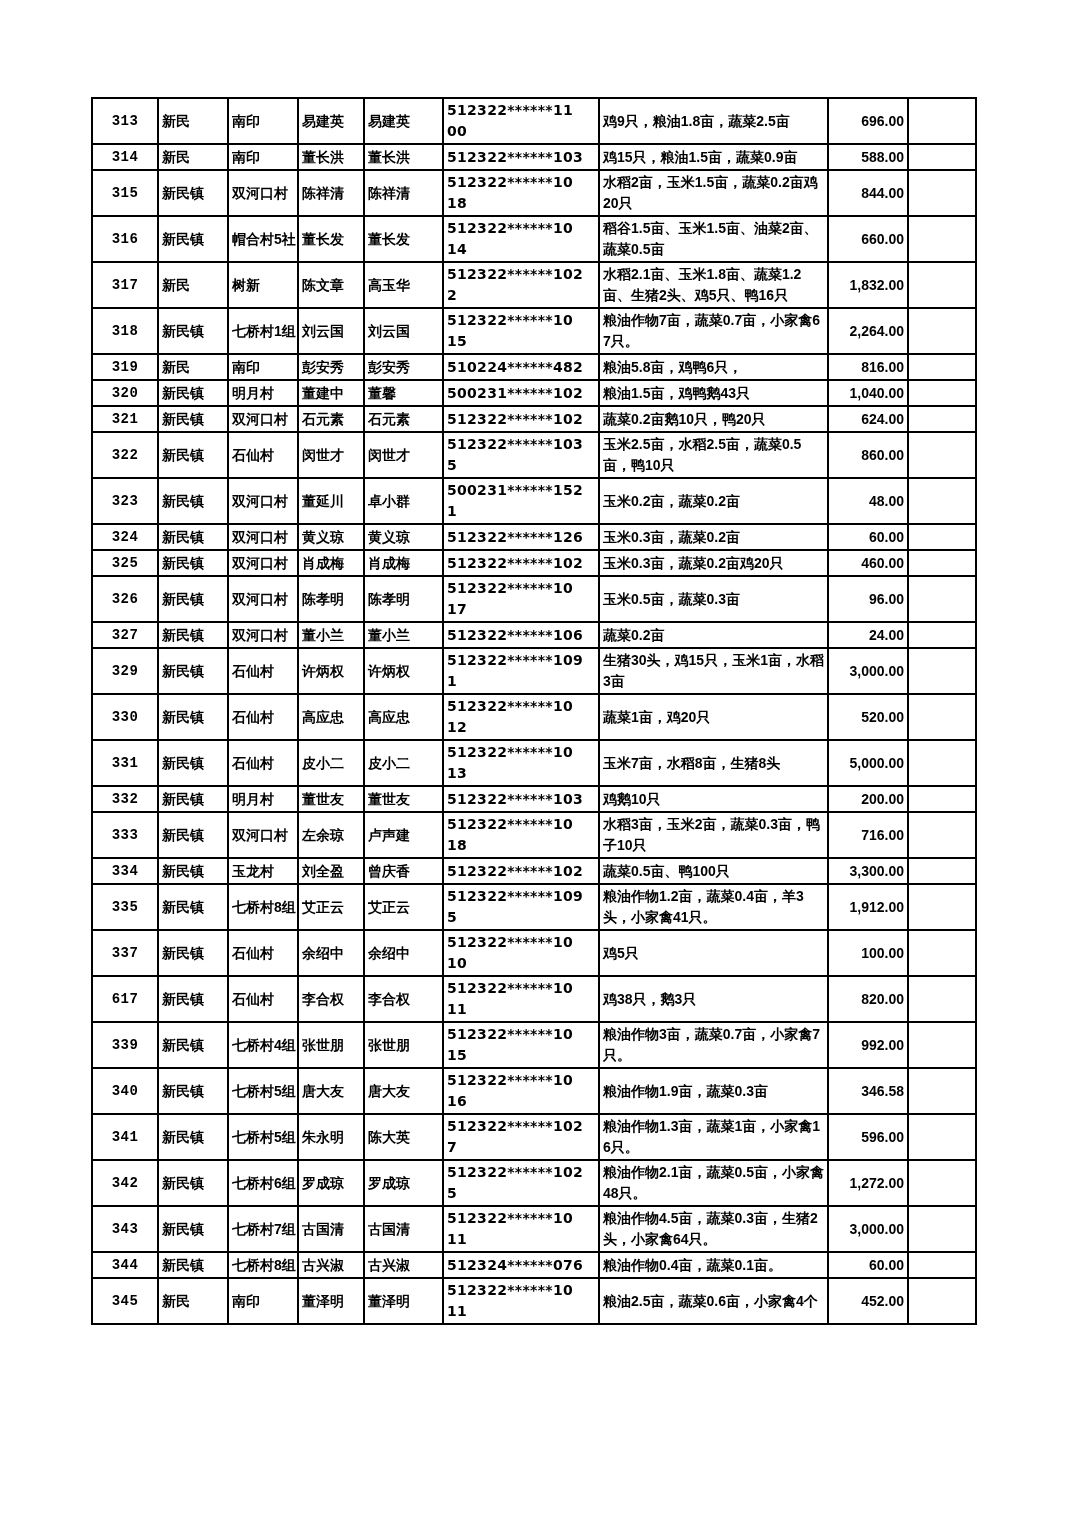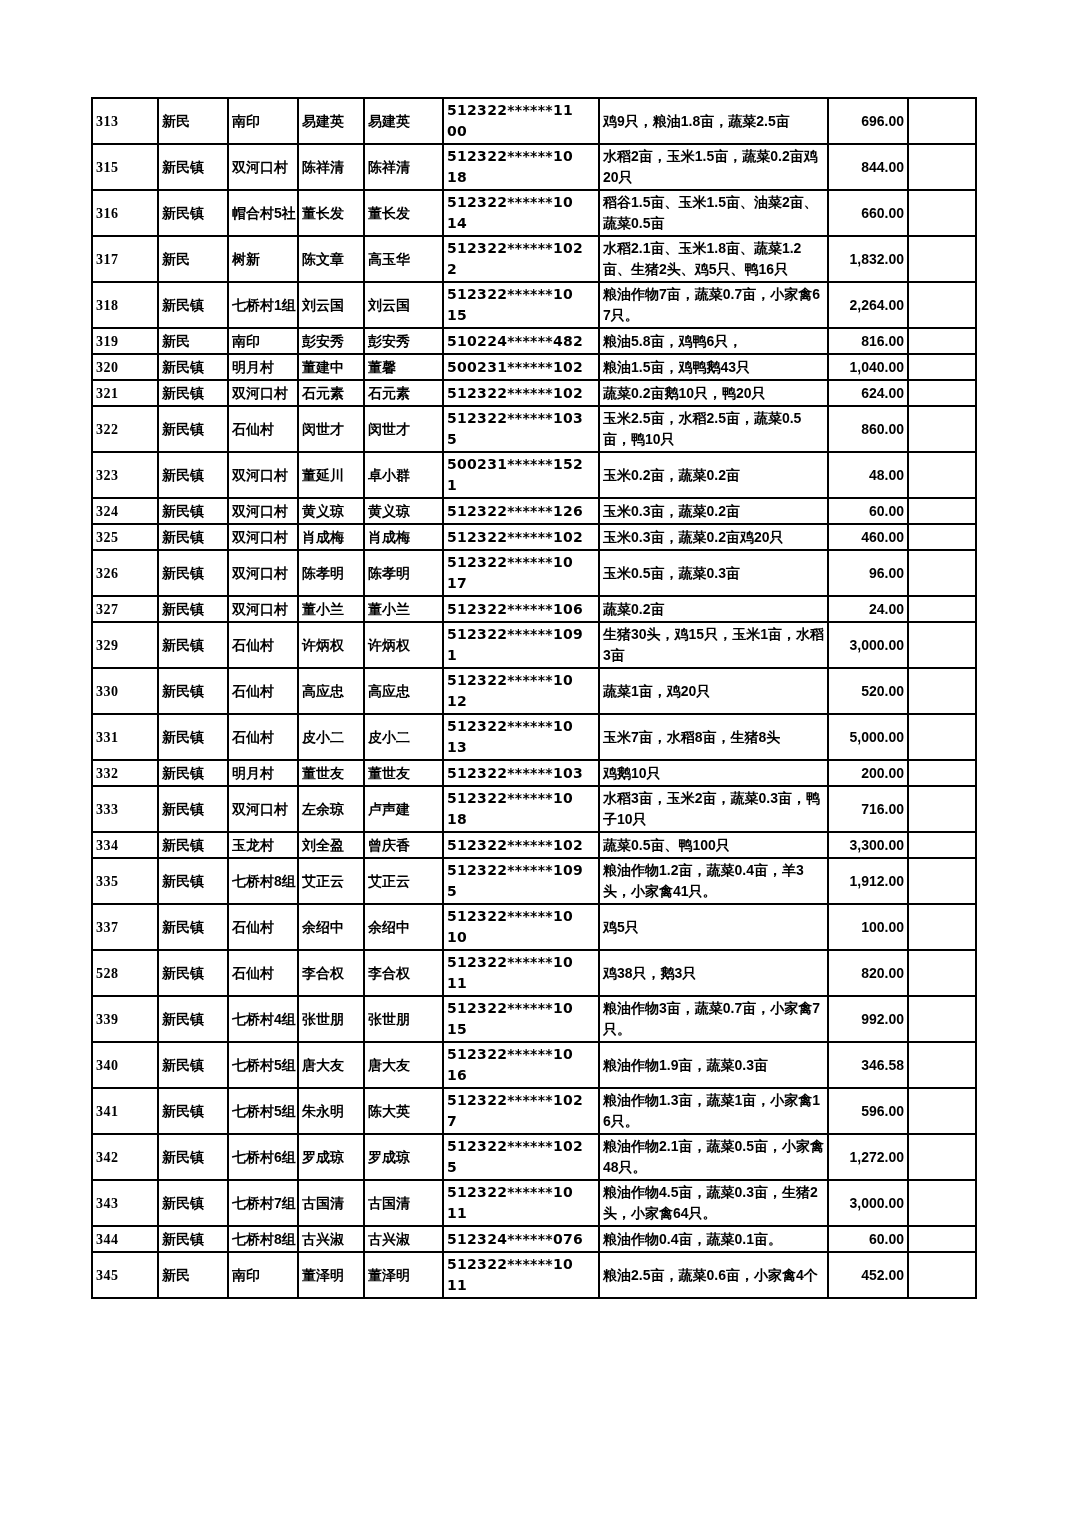--- a/index.html
+++ b/index.html
@@ -28,26 +28,26 @@
     padding: 1px 3px;
     height: 22px;
     vertical-align: middle;
     color: #000000;
     font-size: 14px;
     font-weight: 600;
     line-height: 21px;
     overflow: visible;
   }
   td.c-no {
-    text-align: left;
+    text-align: center;
     font-weight: 400;
     color: #474747;
     font-size: 18px;
     letter-spacing: 0.5px;
-    font-family: Liberation Serif, serif;
+    font-family: Liberation Mono, monospace;
     white-space: nowrap;
   }
   td.c-town, td.c-village, td.c-name1, td.c-name2 {
     text-align: left;
     white-space: nowrap;
   }
   td.c-id {
     white-space: pre-line;
     font-weight: 400;
     color: #3d3d3d;
@@ -97,20 +97,31 @@
     <td class="c-village">南印</td>
     <td class="c-name1">易建英</td>
     <td class="c-name2">易建英</td>
     <td class="c-id">512322******11
 00</td>
     <td class="c-desc">鸡9只，粮油1.8亩，蔬菜2.5亩</td>
     <td class="c-amount">696.00</td>
     <td class="c-blank"></td>
   </tr>
 
+  <tr>
+    <td class="c-no">314</td>
+    <td class="c-town">新民</td>
+    <td class="c-village">南印</td>
+    <td class="c-name1">董长洪</td>
+    <td class="c-name2">董长洪</td>
+    <td class="c-id">512322******103</td>
+    <td class="c-desc">鸡15只，粮油1.5亩，蔬菜0.9亩</td>
+    <td class="c-amount">588.00</td>
+    <td class="c-blank"></td>
+  </tr>
 
   <tr>
     <td class="c-no">315</td>
     <td class="c-town">新民镇</td>
     <td class="c-village">双河口村</td>
     <td class="c-name1">陈祥清</td>
     <td class="c-name2">陈祥清</td>
     <td class="c-id">512322******10
 18</td>
     <td class="c-desc">水稻2亩，玉米1.5亩，蔬菜0.2亩鸡20只</td>
@@ -366,21 +377,21 @@
     <td class="c-name1">余绍中</td>
     <td class="c-name2">余绍中</td>
     <td class="c-id">512322******10
 10</td>
     <td class="c-desc">鸡5只</td>
     <td class="c-amount">100.00</td>
     <td class="c-blank"></td>
   </tr>
 
   <tr>
-    <td class="c-no">528</td>
+    <td class="c-no">617</td>
     <td class="c-town">新民镇</td>
     <td class="c-village">石仙村</td>
     <td class="c-name1">李合权</td>
     <td class="c-name2">李合权</td>
     <td class="c-id">512322******10
 11</td>
     <td class="c-desc">鸡38只，鹅3只</td>
     <td class="c-amount">820.00</td>
     <td class="c-blank"></td>
   </tr>

